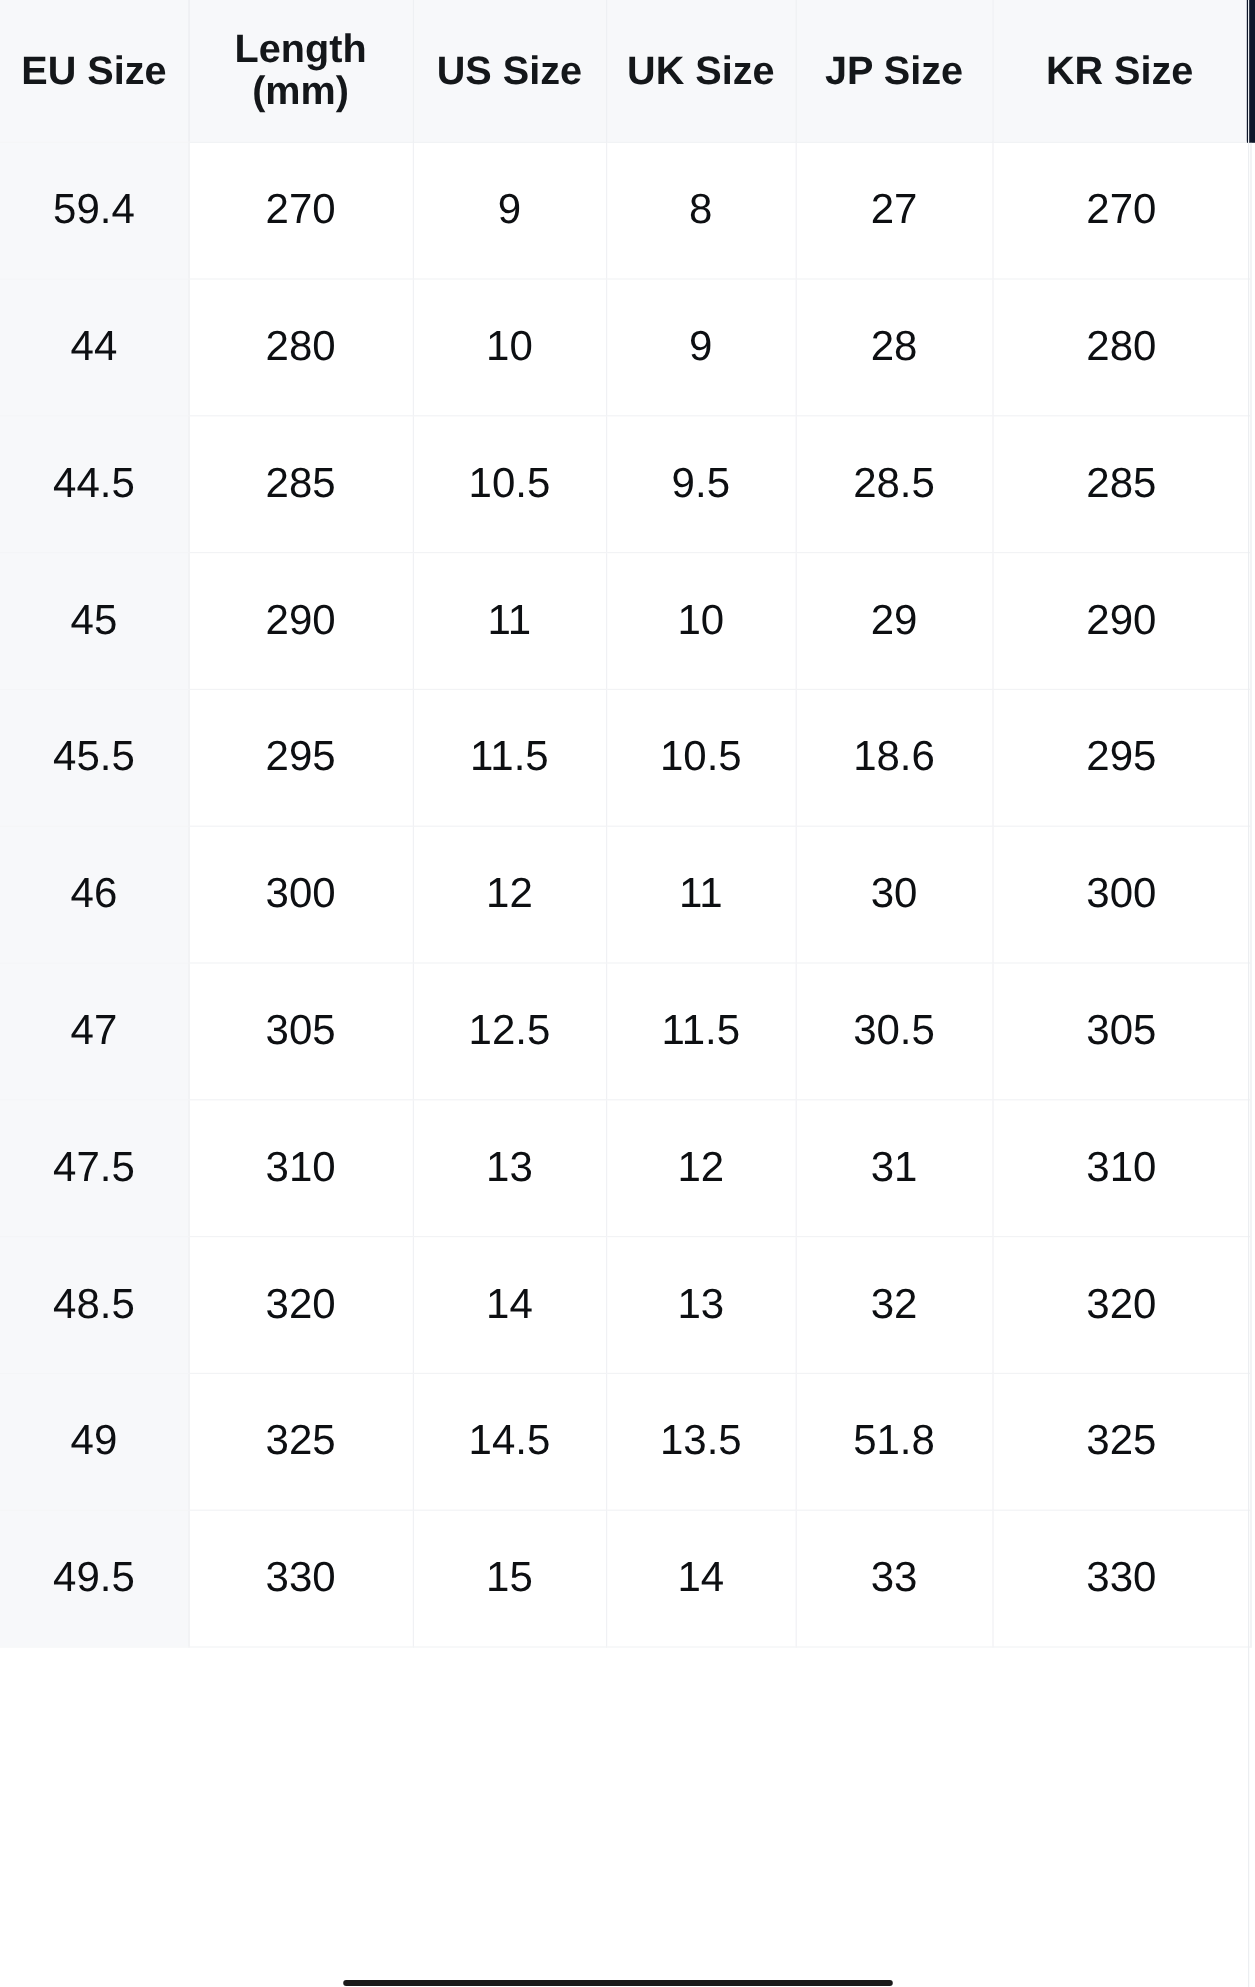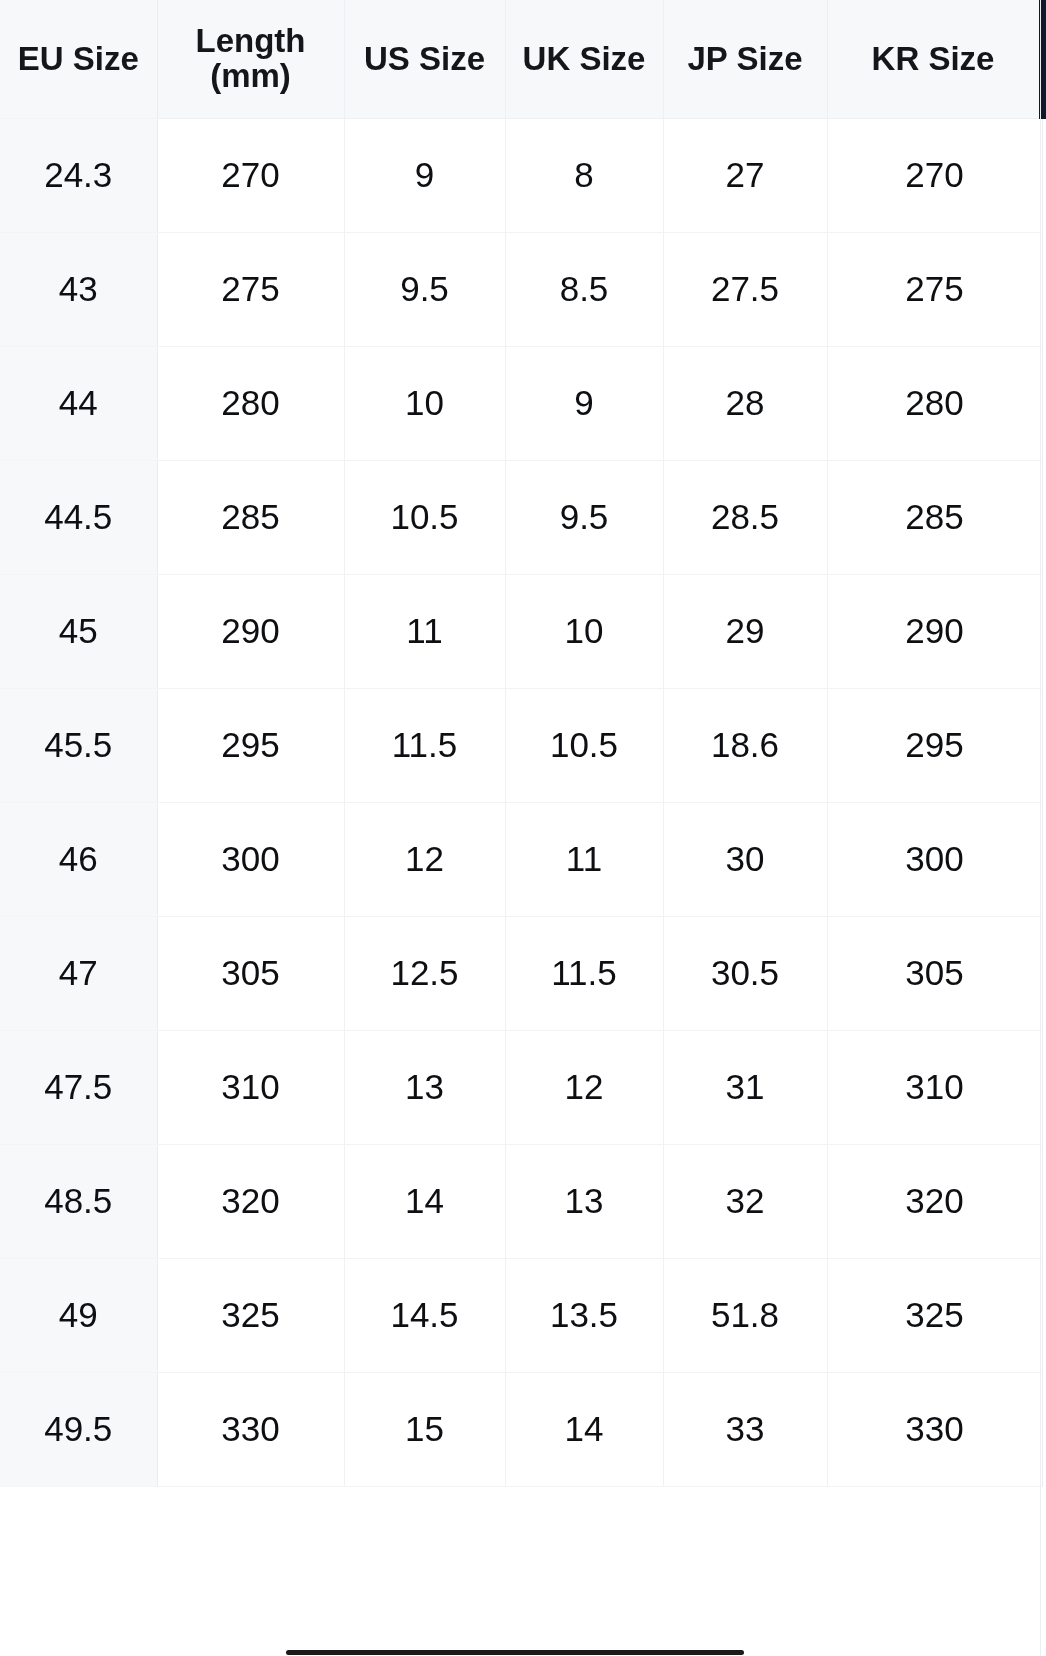--- a/index.html
+++ b/index.html
@@ -130,34 +130,26 @@
         <th>Length
 (mm)</th>
         <th>US Size</th>
         <th>UK Size</th>
         <th>JP Size</th>
         <th>KR Size</th>
       </tr>
     </thead>
     <tbody id="table-body">
         <tr>
-          <td class="col-first">24.3</td>
+          <td class="col-first">59.4</td>
           <td>270</td>
           <td>9</td>
           <td>8</td>
           <td>27</td>
           <td>270</td>
-        </tr>
-        <tr>
-          <td class="col-first">43</td>
-          <td>275</td>
-          <td>9.5</td>
-          <td>8.5</td>
-          <td>27.5</td>
-          <td>275</td>
         </tr>
         <tr>
           <td class="col-first">44</td>
           <td>280</td>
           <td>10</td>
           <td>9</td>
           <td>28</td>
           <td>280</td>
         </tr>
         <tr>

